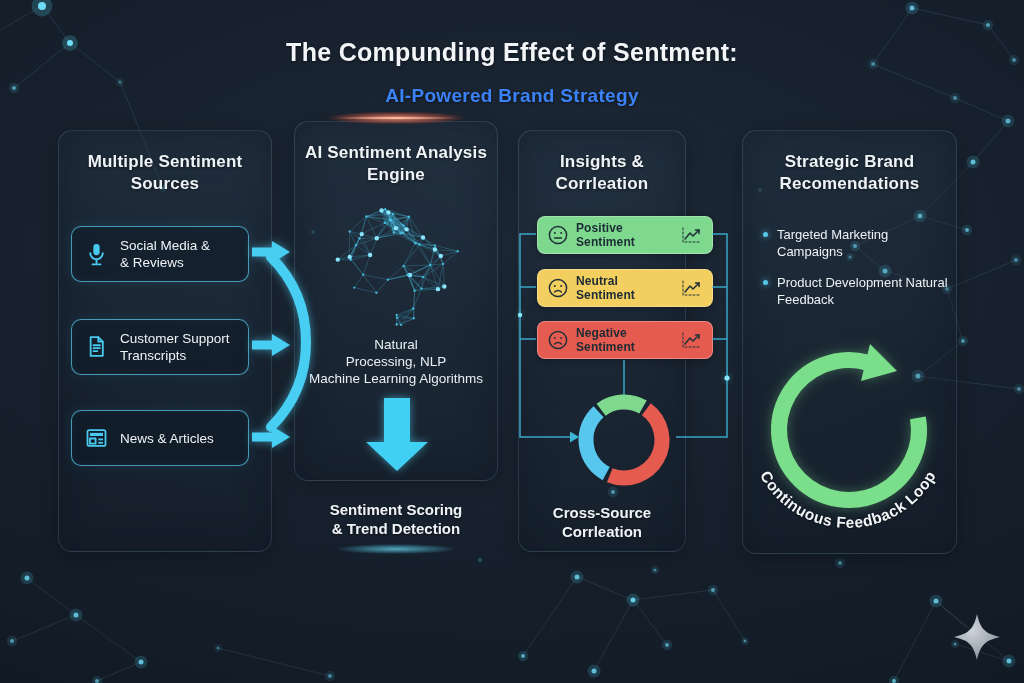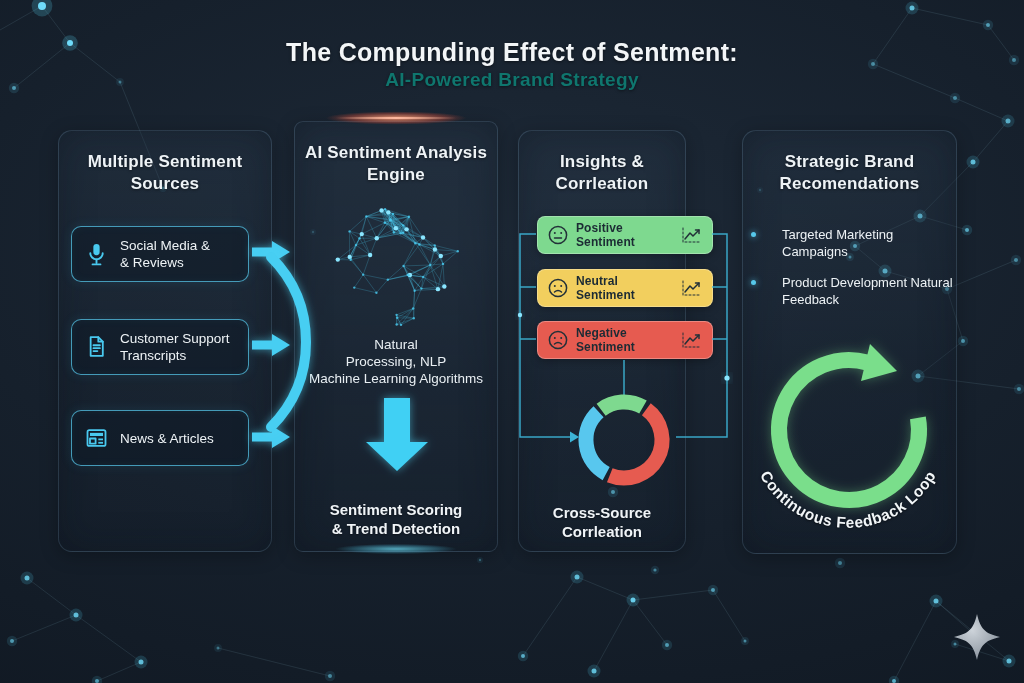--- a/index.html
+++ b/index.html
@@ -8,30 +8,30 @@
     background:
       radial-gradient(130% 105% at 50% 36%, #1e2a38 0%, #16202c 42%, #0d141d 100%);
     font-family:"Liberation Sans", sans-serif;
     -webkit-font-smoothing:antialiased;
   }
   #bg-svg{position:absolute;left:0;top:0;z-index:0;}
   #overlay-svg{position:absolute;left:0;top:0;z-index:3;pointer-events:none;}
 
   .title-wrap{position:absolute;top:38px;left:0;width:1024px;text-align:center;z-index:2;}
   .title-l1{font-size:25px;font-weight:bold;color:#f3f6f8;letter-spacing:.3px;text-shadow:0 1px 3px rgba(0,0,0,.5);}
-  .title-l2{font-size:19px;font-weight:bold;color:#0f766e;margin-top:2px;letter-spacing:.3px;text-shadow:0 1px 3px rgba(0,0,0,.5);}
+  .title-l2{font-size:19px;font-weight:bold;color:#3b82f6;margin-top:18px;letter-spacing:.3px;text-shadow:0 1px 3px rgba(0,0,0,.5);}
 
   .panel{
     position:absolute;z-index:1;border-radius:14px;box-sizing:border-box;
     border:1px solid rgba(135,175,205,.17);
     background:linear-gradient(180deg, rgba(48,66,85,.30) 0%, rgba(30,43,58,.20) 60%, rgba(26,38,52,.16) 100%);
     box-shadow:inset 0 0 35px rgba(8,14,22,.35), 0 4px 18px rgba(0,0,0,.25);
   }
   #panel-sources{left:58px;top:130px;width:214px;height:422px;}
-  #panel-engine{left:294px;top:121px;width:204px;height:431px;border-radius:9px;}
+  #panel-engine{left:294px;top:121px;width:204px;height:360px;}
   #panel-insights{left:518px;top:130px;width:168px;height:422px;}
   #panel-strategy{left:742px;top:130px;width:215px;height:424px;}
 
   .panel-heading{margin-top:20px;text-align:center;color:#eef3f6;font-weight:bold;font-size:17px;line-height:22px;letter-spacing:.2px;text-shadow:0 1px 3px rgba(0,0,0,.45);}
 
   .source-box{
     position:absolute;left:12px;width:178px;height:56px;border-radius:10px;
     border:1.5px solid rgba(86,198,232,.75);background:rgba(15,26,38,.55);
     box-shadow:0 0 12px rgba(60,185,225,.12), inset 0 0 10px rgba(60,185,225,.06);
     display:flex;align-items:center;box-sizing:border-box;
@@ -45,21 +45,21 @@
     border:1px solid rgba(255,255,255,.28);box-shadow:0 2px 8px rgba(0,0,0,.3);
   }
   .pill .pill-label{flex:1;font-size:12px;font-weight:bold;color:#1c2b34;letter-spacing:.1px;}
 
   .engine-method{position:absolute;top:214px;left:0;width:100%;text-align:center;color:#e9eff3;font-size:13.5px;line-height:17px;}
   .engine-output{position:absolute;top:378px;left:0;width:100%;text-align:center;color:#f0f4f7;font-weight:bold;font-size:15px;line-height:19px;text-shadow:0 1px 2px rgba(0,0,0,.4);}
   #brain-svg{position:absolute;top:70px;left:12px;}
 
   .donut-caption{position:absolute;top:372px;left:0;width:100%;text-align:center;color:#f0f4f7;font-weight:bold;font-size:15px;line-height:19px;text-shadow:0 1px 2px rgba(0,0,0,.4);}
 
-  .bullet{position:absolute;left:8px;display:flex;gap:26px;justify-content:space-between;}
+  .bullet{position:absolute;left:20px;display:flex;gap:9px;justify-content:space-between;}
   .bullet .dot{width:5px;height:5px;border-radius:50%;background:#56c8ea;box-shadow:0 0 6px rgba(86,200,234,.9);margin-top:6px;flex:0 0 auto;}
   .bullet .bullet-text{color:#edf2f5;font-size:13px;line-height:17px;white-space:nowrap;}
 
   .glow-red{
     position:absolute;left:302px;top:110px;width:188px;height:16px;z-index:2;pointer-events:none;
     background:radial-gradient(50% 55% at 50% 50%, rgba(255,160,120,.85) 0%, rgba(235,85,60,.35) 52%, rgba(235,85,60,0) 75%);
     filter:blur(.6px);
   }
   .glow-red::before{content:"";position:absolute;left:34px;top:7px;width:120px;height:2px;background:linear-gradient(90deg,transparent,#ffb9a0,transparent);}
   .glow-cyan{

